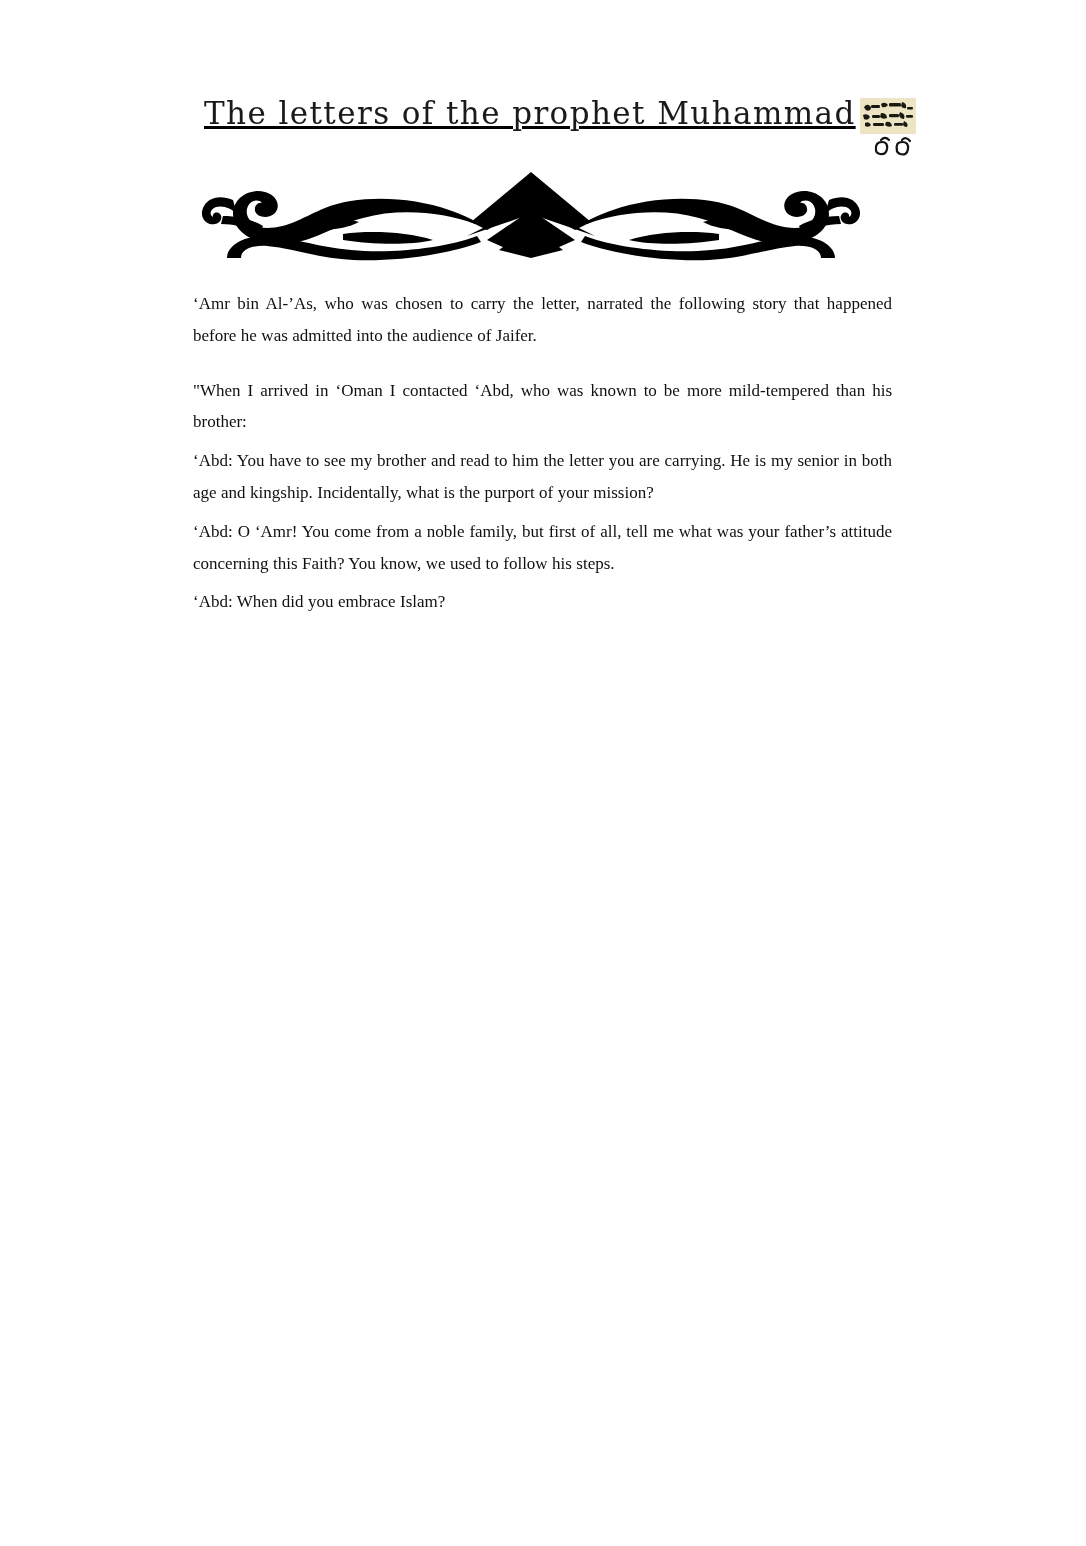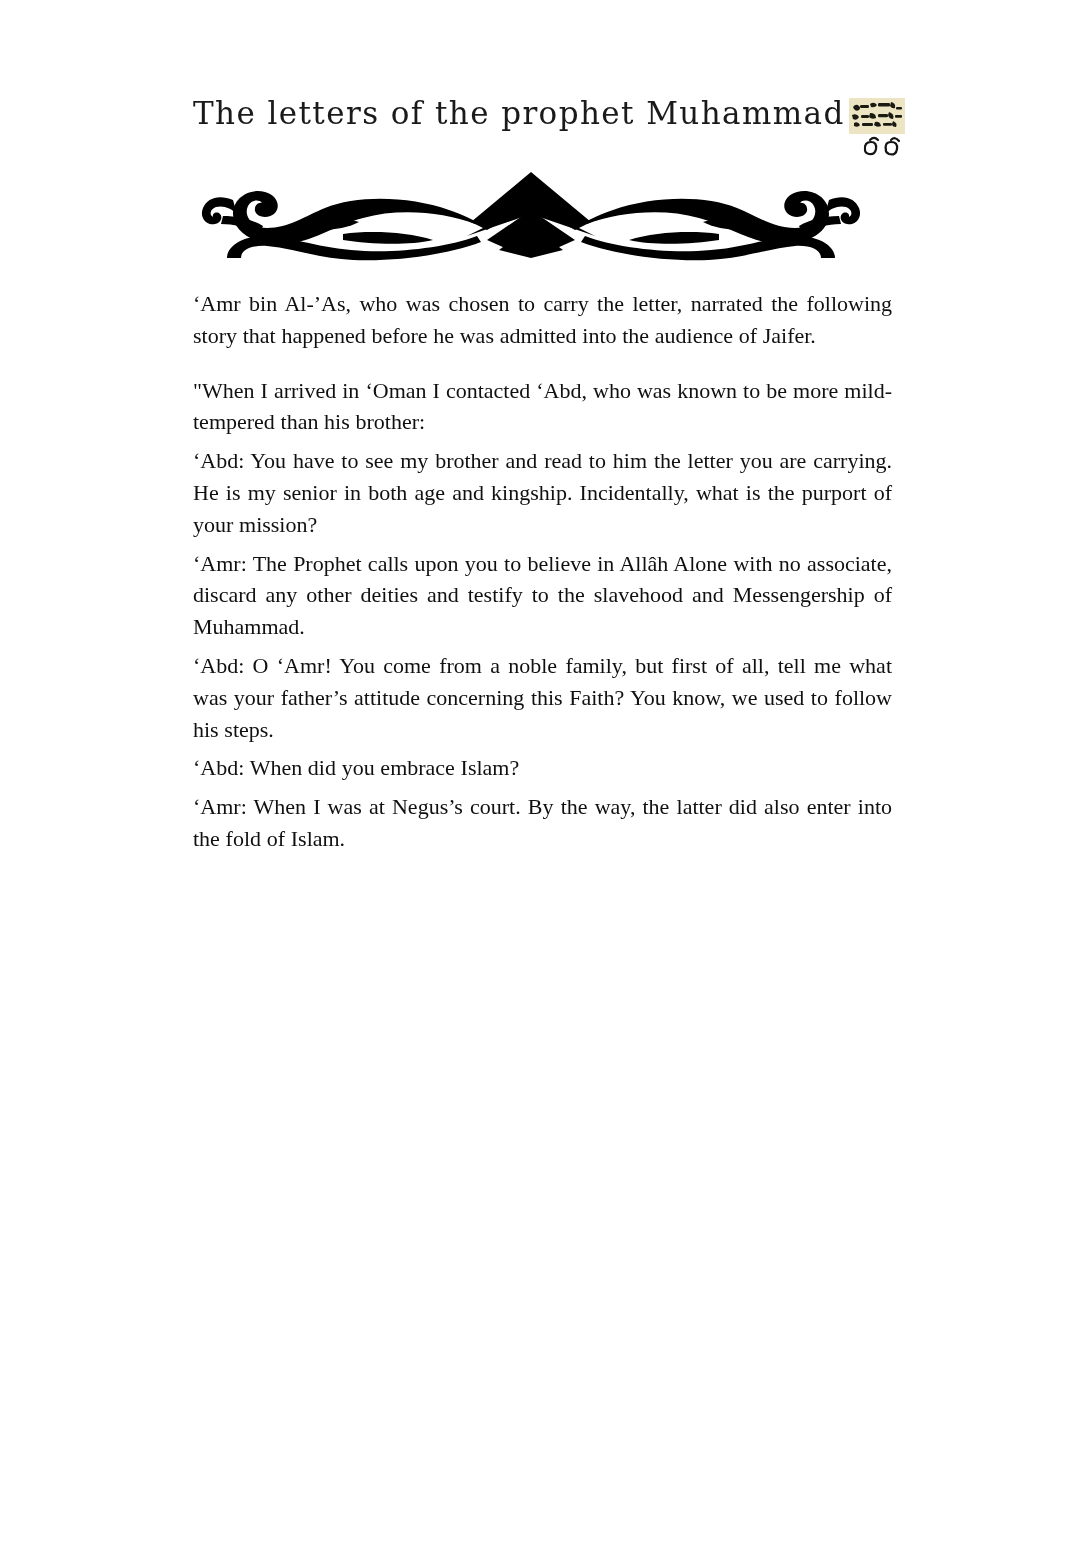--- a/index.html
+++ b/index.html
@@ -16,23 +16,24 @@
     width: 1086px;
     height: 1546px;
     background: #ffffff;
     overflow: hidden;
     margin: 0 auto;
   }
 
   
   .header {
     position: absolute;
-    left: 193px;
+    left: 204px;
     top: 96px;
     width: 700px;
+    text-decoration: underline;
   }
   .title-row {
     display: flex;
     align-items: flex-start;
     white-space: nowrap;
   }
   .doc-title {
     font-family: "DejaVu Serif", "Liberation Serif", serif;
     font-size: 31px;
     line-height: 1.15;
@@ -76,21 +77,21 @@
   .ornament svg { display: block; width: 100%; height: 100%; }
 
   
   .body-text {
     position: absolute;
     left: 193px;
     top: 288px;
     width: 699px;
   }
   .para {
-    font-size: 22px;
+    font-size: 17px;
     line-height: 31.8px;
     text-align: justify;
     margin: 0 0 4px 0;
     color: #101010;
     word-spacing: 0.2px;
   }
   .para.last-line-natural {
     text-align-last: left;
   }
   .para.gap-after {
@@ -243,27 +244,25 @@
 
   <div class="body-text">
 
     <p class="para last-line-natural gap-after">‘Amr bin Al-’As, who was chosen to carry the letter, narrated the following story that happened before he was admitted into the audience of Jaifer.</p>
 
     <p class="para last-line-natural tight">"When I arrived in ‘Oman I contacted ‘Abd, who was known to be more mild-tempered than his brother:</p>
 
 
     <p class="para last-line-natural tight">‘Abd: You have to see my brother and read to him the letter you are carrying. He is my senior in both age and kingship. Incidentally, what is the purport of your mission?</p>
 
-    <p class="para last-line-natural tight">‘Amr: The Prophet calls upon you to believe in Allâh Alone with no associate, discard any other deities and testify to the slavehood and Messengership of Muhammad.</p>
 
     <p class="para last-line-natural tight">‘Abd: O ‘Amr! You come from a noble family, but first of all, tell me what was your father’s attitude concerning this Faith? You know, we used to follow his steps.</p>
 
 
     <p class="para last-line-natural tight">‘Abd: When did you embrace Islam?</p>
 
-    <p class="para last-line-natural tight">‘Amr: When I was at Negus’s court. By the way, the latter did also enter into the fold of Islam.</p>
 
 
 
 
   </div>
 
 </div>
 
 </body></html>

